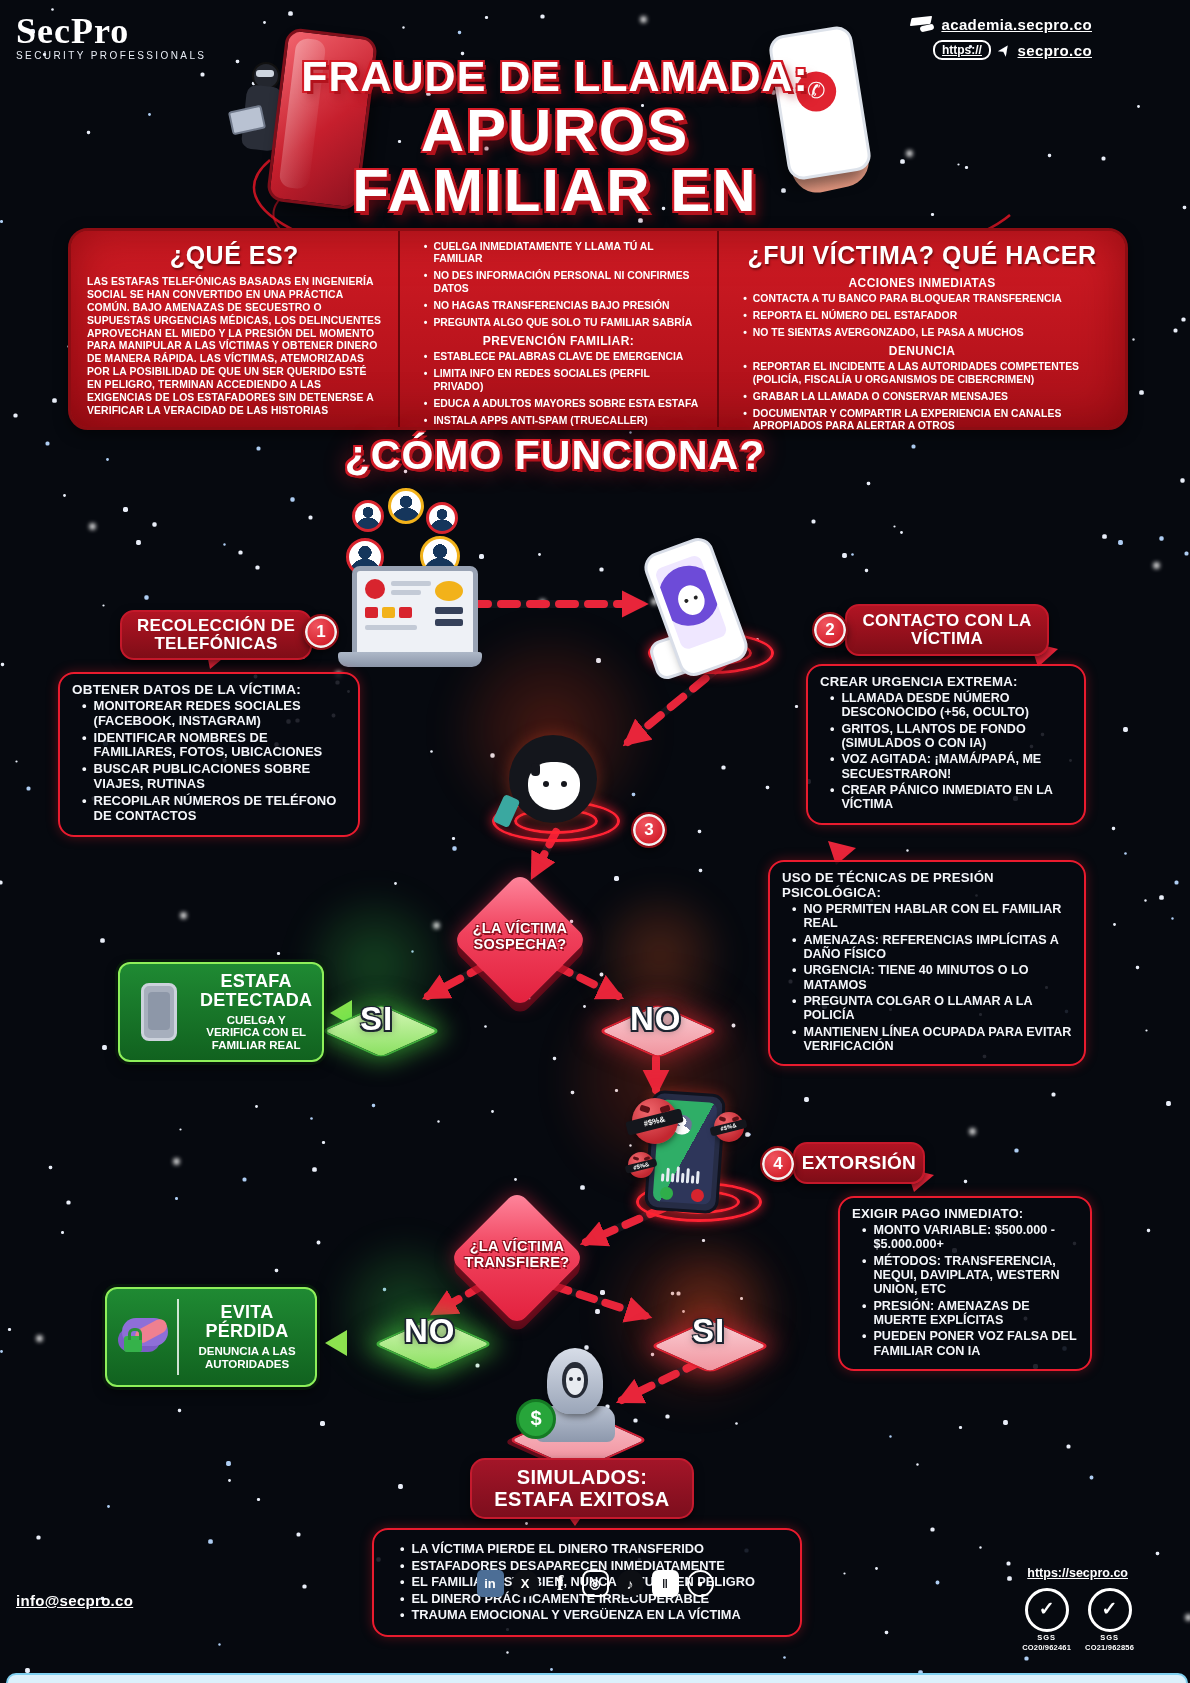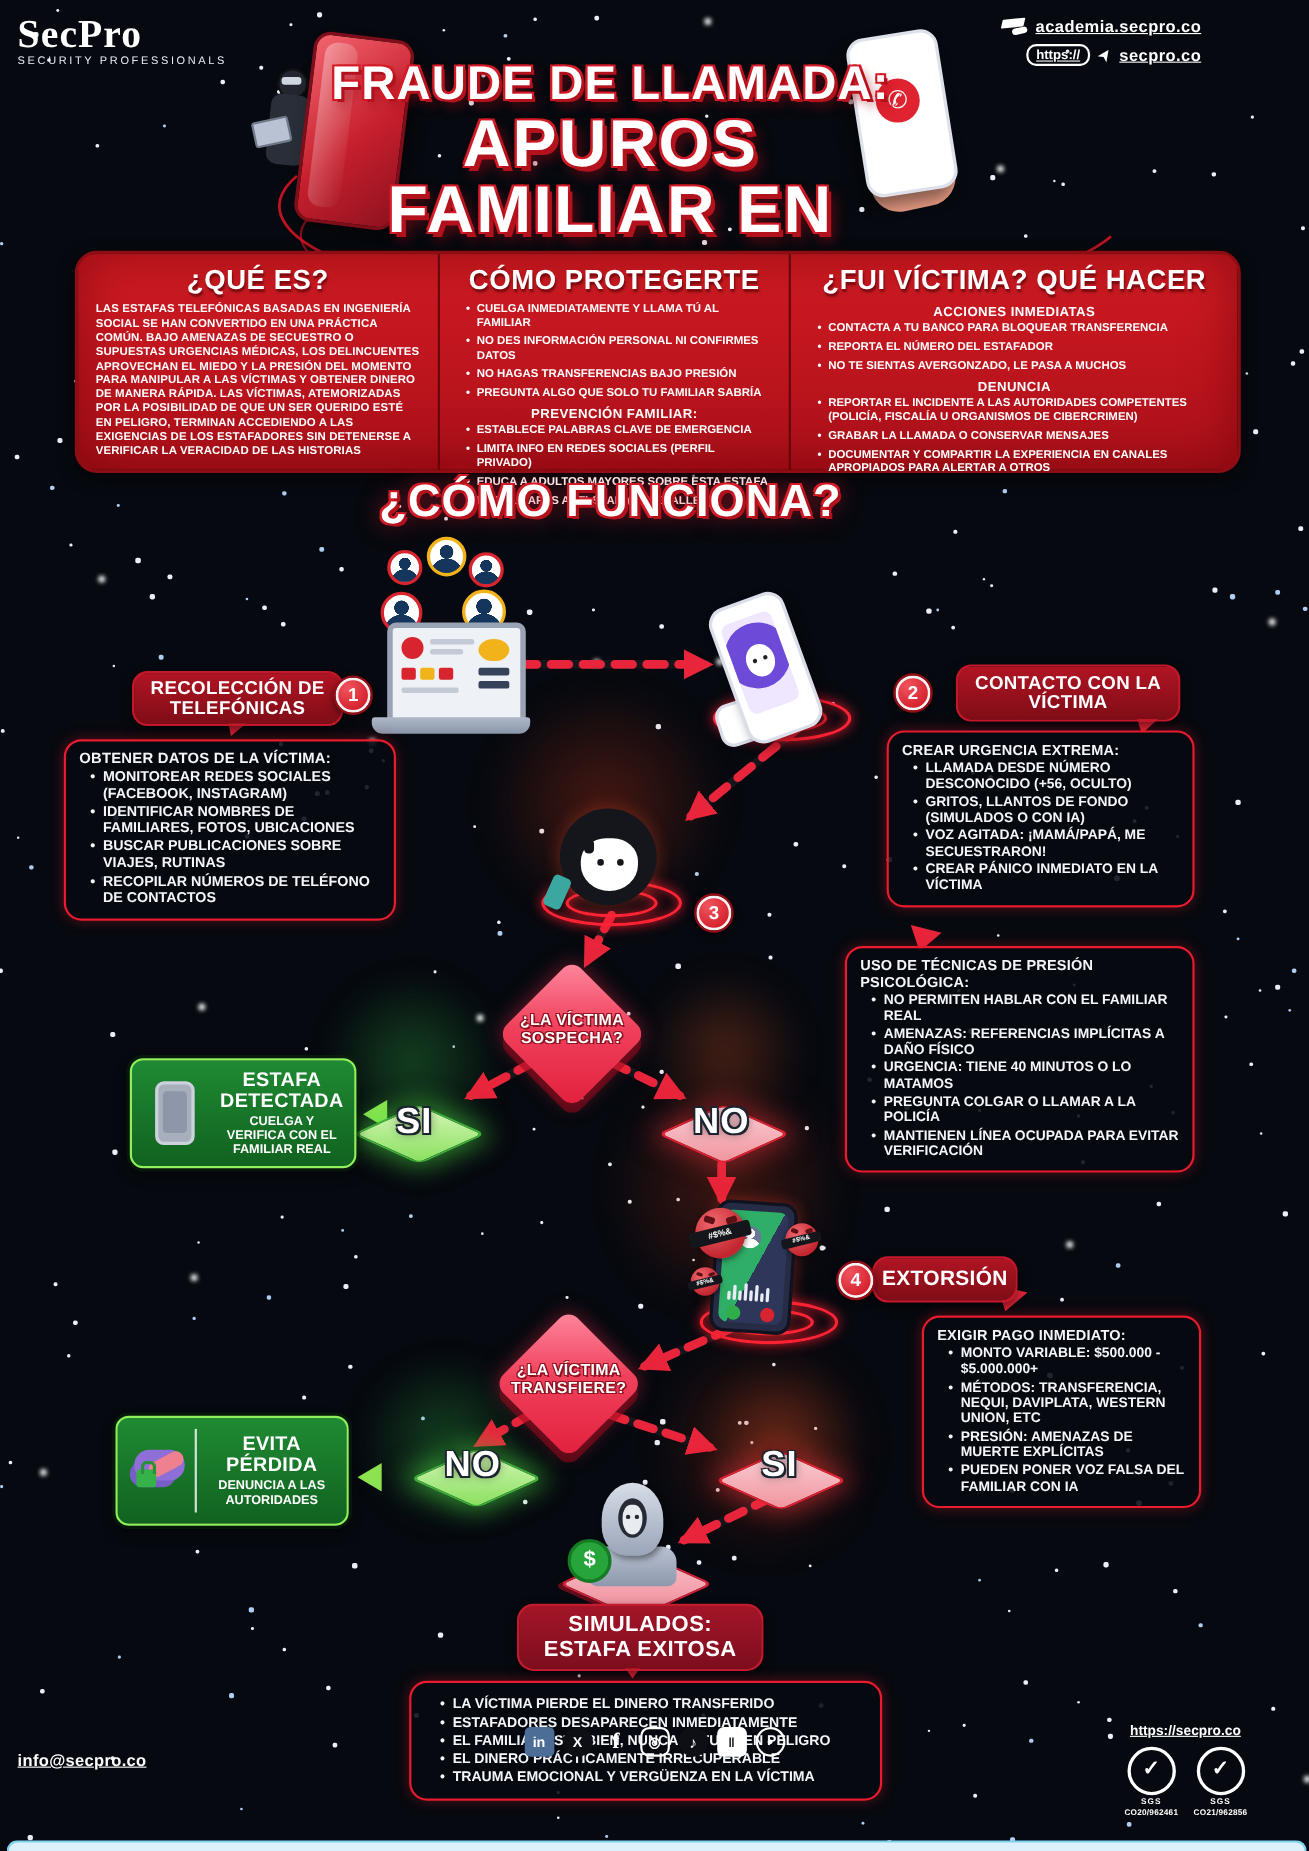--- a/index.html
+++ b/index.html
@@ -230,21 +230,20 @@
     <div class="mt2">APUROS</div>
     <div class="mt2">FAMILIAR EN</div>
   </div>
 
   <div class="abs panel">
     <div class="pcol pc1">
       <div class="ptitle">¿QUÉ ES?</div>
       <div class="pbody">LAS ESTAFAS TELEFÓNICAS BASADAS EN INGENIERÍA SOCIAL SE HAN CONVERTIDO EN UNA PRÁCTICA COMÚN. BAJO AMENAZAS DE SECUESTRO O SUPUESTAS URGENCIAS MÉDICAS, LOS DELINCUENTES APROVECHAN EL MIEDO Y LA PRESIÓN DEL MOMENTO PARA MANIPULAR A LAS VÍCTIMAS Y OBTENER DINERO DE MANERA RÁPIDA. LAS VÍCTIMAS, ATEMORIZADAS POR LA POSIBILIDAD DE QUE UN SER QUERIDO ESTÉ EN PELIGRO, TERMINAN ACCEDIENDO A LAS EXIGENCIAS DE LOS ESTAFADORES SIN DETENERSE A VERIFICAR LA VERACIDAD DE LAS HISTORIAS</div>
     </div>
     <div class="pcol pc2">
-      <div class="ptitle">CÓMO PROTEGERTE</div>
       <div class="plist">
           <div class="li">
             <span class="dot">•</span>
             <span>CUELGA INMEDIATAMENTE Y LLAMA TÚ AL FAMILIAR</span>
           </div>
           <div class="li">
             <span class="dot">•</span>
             <span>NO DES INFORMACIÓN PERSONAL NI CONFIRMES DATOS</span>
           </div>
           <div class="li">
@@ -409,21 +408,21 @@
   <div class="abs fist"></div>
   <div class="abs phone2">
     <span class="scr">
         <span class="hair"></span>
         <span class="face"></span>
       <span class="eye" style="left:18px;top:38px;"></span>
         <span class="eye" style="left:28px;top:38px;"></span>
     </span>
   </div>
   <div class="step-num" style="left:812px;top:612px;">2</div>
-  <div class="step-label" style="left:869px;top:604px;width:200px;height:48px;font-size:17px;">CONTACTO CON LA VÍCTIMA</div>
+  <div class="step-label" style="left:845px;top:604px;width:200px;height:48px;font-size:17px;">CONTACTO CON LA VÍCTIMA</div>
   <div class="detail" style="left:806px;top:664px;width:254px;font-size:12.6px;">
     <div class="d-title" style="font-size:13.2px;">CREAR URGENCIA EXTREMA:</div>
     <div class="dlist">
         <div class="li">
           <span class="dot">•</span>
           <span>LLAMADA DESDE NÚMERO DESCONOCIDO (+56, OCULTO)</span>
         </div>
         <div class="li">
           <span class="dot">•</span>
           <span>GRITOS, LLANTOS DE FONDO (SIMULADOS O CON IA)</span>

